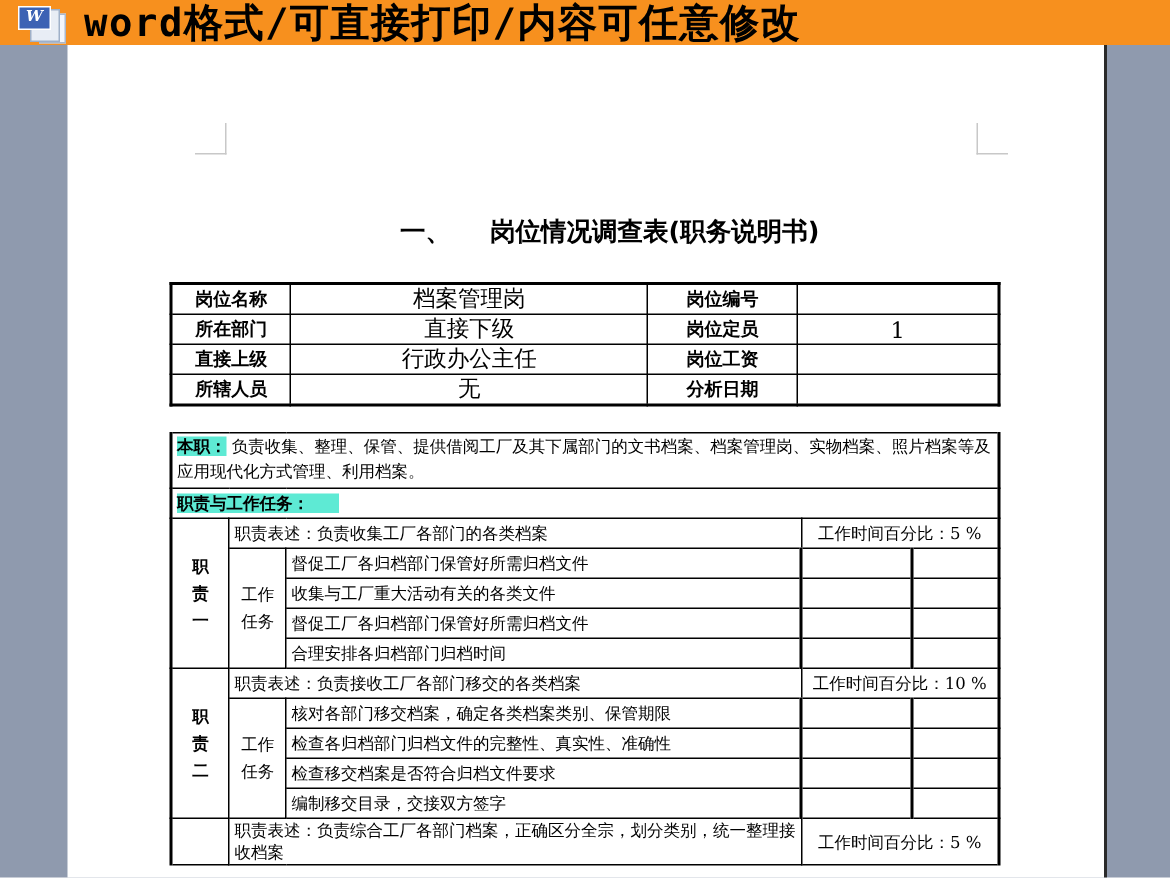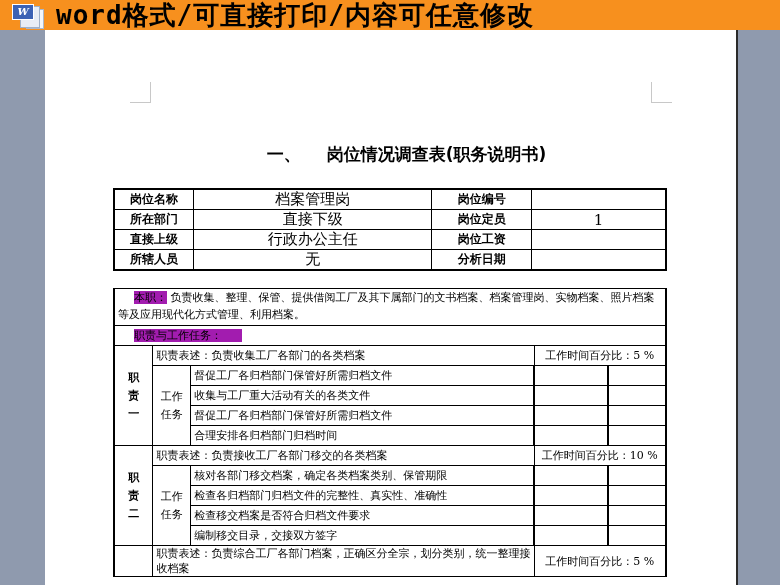--- a/index.html
+++ b/index.html
@@ -16,21 +16,21 @@
   .corner.tr{left:606px;top:52px;border-width:0 0 1px 1px;}
   .title{position:absolute;left:0;top:113px;width:691px;text-align:center;font-size:17px;font-weight:bold;color:#000;padding-left:16px;}
   .title .num{margin-right:26px;}
   table{border-collapse:collapse;position:absolute;font-size:11.5px;color:#000;}
   td{border:1px solid #000;padding:0 3px;height:19px;}
   .info{left:68px;top:158px;width:554px;border:2px solid #000;}
   .info td.lbl{font-weight:bold;text-align:center;font-size:12px;}
   .info td.val{text-align:center;font-family:"DejaVu Serif",serif;font-size:15px;}
   .duty{left:68px;top:258px;width:554px;border-left:2px solid #000;border-right:2px solid #000;}
   .duty td{font-size:11px;}
-  .bg-gray{background:#a21caf;font-weight:normal;margin-left:16px;}
+  .bg-gray{background:#5eead4;font-weight:bold;}
   .serif{font-family:"DejaVu Serif",serif;}
   .vert{text-align:center;font-weight:bold;font-size:12px;line-height:18px;}
   .vert2{text-align:center;font-size:12px;line-height:18px;}
   .pct{font-size:11px;white-space:nowrap;text-align:center;}
   .thick-l{border-left:2px solid #000;}
 </style>
 </head>
 <body>
 
 <div class="banner">

